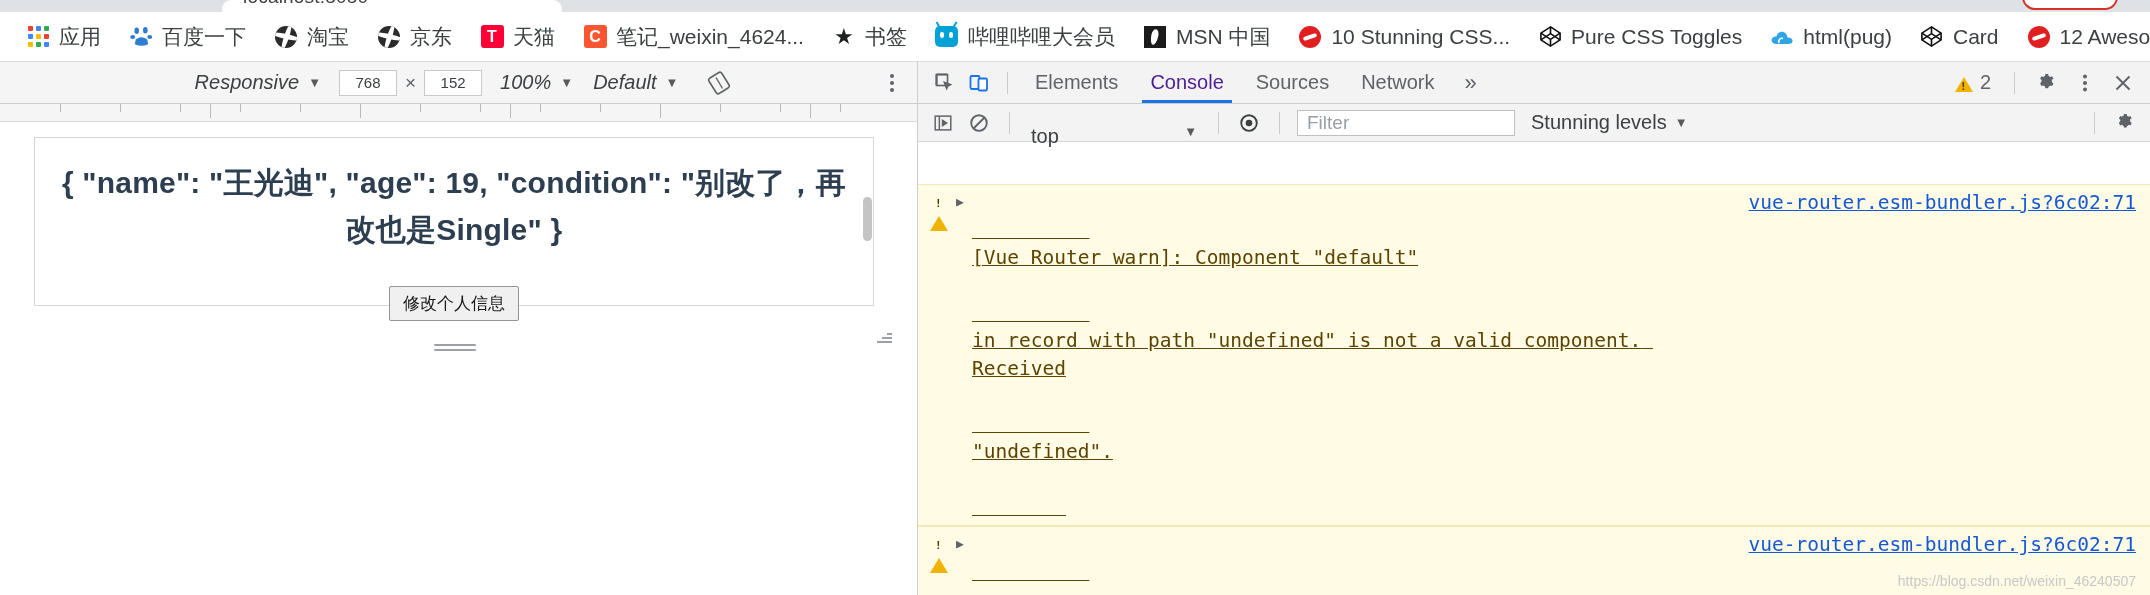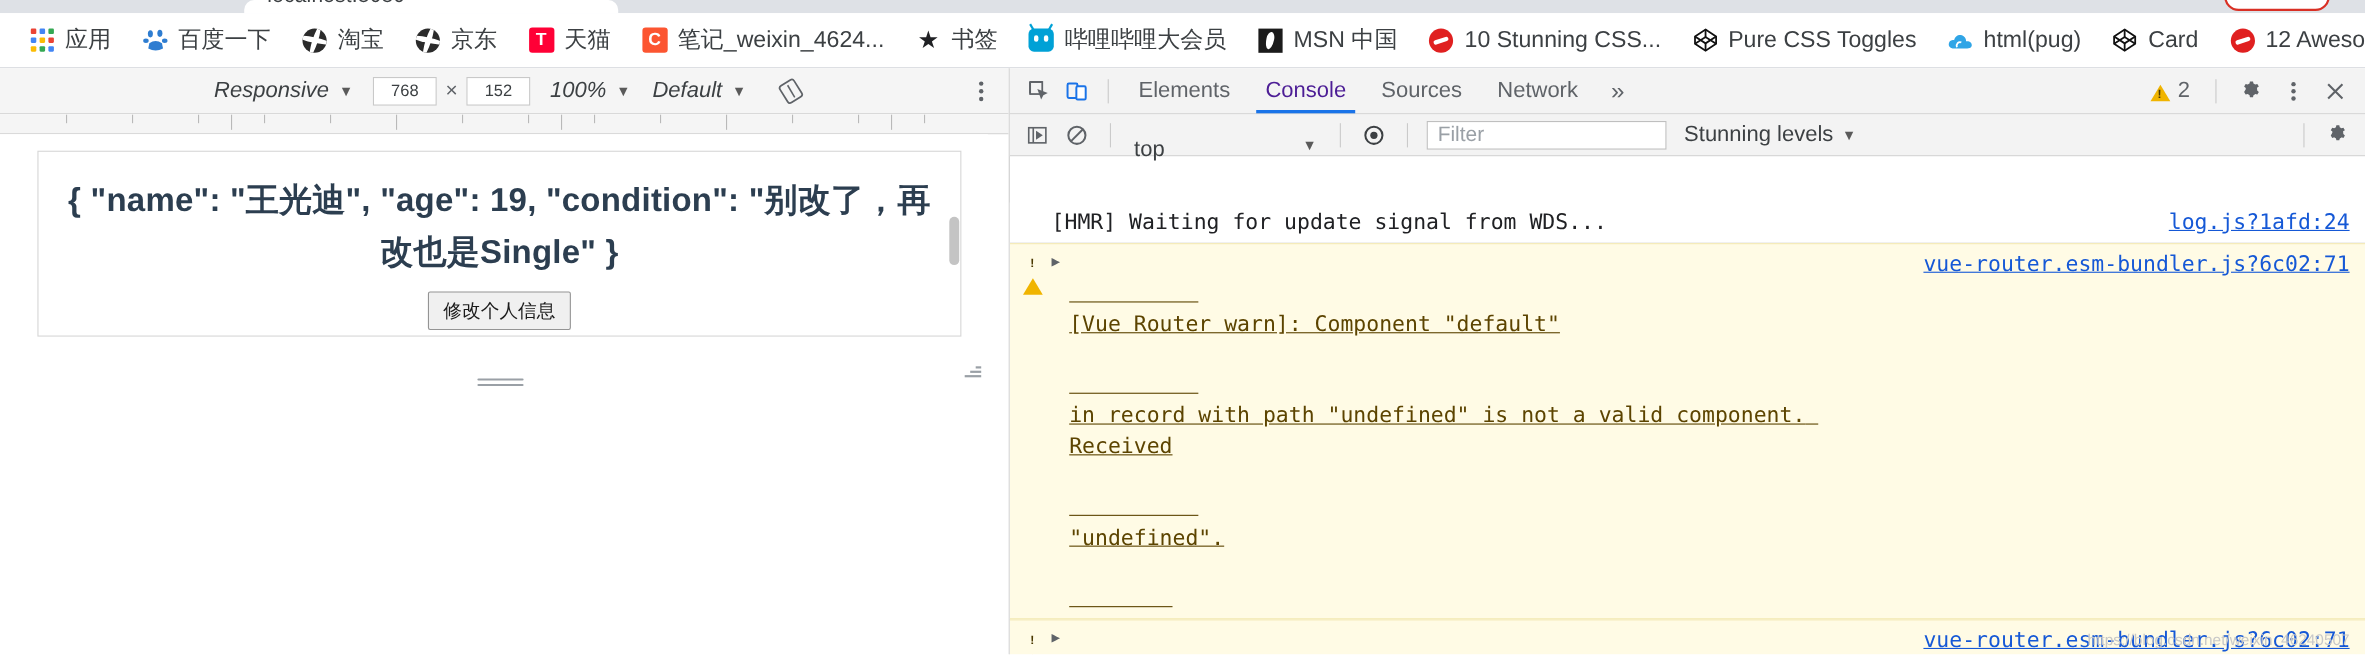--- a/index.html
+++ b/index.html
@@ -125,21 +125,21 @@
     border: 1px solid #d6d6d6; background: #fff;
     display: flex; flex-direction: column; align-items: center;
     justify-content: flex-start; padding-top: 22px;
   }
   .card-json {
     width: 810px; text-align: center; font-size: 30px; font-weight: bold;
     color: #2c3e50; line-height: 1.55; letter-spacing: .2px;
     font-family: "Liberation Sans", sans-serif;
   }
   .card-btn {
-    margin-top: 12px; padding: 5px 13px; font-size: 17px; color: #1a1a1a;
+    margin-top: 33px; padding: 5px 13px; font-size: 17px; color: #1a1a1a;
     background: #f0f0f0; border: 1px solid #949494; border-radius: 2px;
     cursor: pointer; font-family: "Liberation Sans", sans-serif;
   }
   .vp-scrollbar {
     position: absolute; right: 26px; top: 75px; width: 9px; height: 44px;
     background: #c4c4c4; border-radius: 5px;
   }
   .vp-handle-bottom {
     position: absolute; left: 434px; top: 222px; width: 42px; height: 8px;
   }
@@ -543,25 +543,20 @@
       <div class="dt-iconbtn">
         <svg width="23" height="23" viewBox="0 0 24 24" fill="#5f6368">
           <path d="M12 8.2a3.8 3.8 0 100 7.6 3.8 3.8 0 000-7.6zm0 5.9a2.1 2.1 0 110-4.2 2.1 2.1 0 010 4.2z"></path>
           <path d="M20.4 13.1l1.7-1-1.4-2.4-1.9.6a7.6 7.6 0 00-1.6-.9l-.4-2h-2.8l-.4 2c-.6.2-1.1.5-1.6.9l-1.9-.6-1.4 2.4 1.5 1.3a7 7 0 000 1.2L8.7 17l1.4 2.4 1.9-.6c.5.4 1 .7 1.6.9l.4 2h2.8l.4-2c.6-.2 1.1-.5 1.6-.9l1.9.6 1.4-2.4-1.5-1.3z" transform="translate(-3.6 -4.4)"></path>
         </svg>
       </div>
     </div>
 
     <div class="con-body">
 
-      <div class="msg">
-        <span class="msg-gutter"></span>
-        <span class="msg-text">[HMR] Waiting for update signal from WDS...</span>
-        <span class="msg-src">log.js?1afd:24</span>
-      </div>
 
       <div class="msg warn">
         <span class="msg-gutter">
           <span class="warn-tri"></span>
         </span>
         <span class="msg-arrow">▶</span>
         <span class="msg-text">
           <span class="ln">[Vue Router warn]: Component "default"</span>
           <span class="ln">in record with path "undefined" is not a valid component. Received</span>
           <span class="ln">"undefined".</span>

